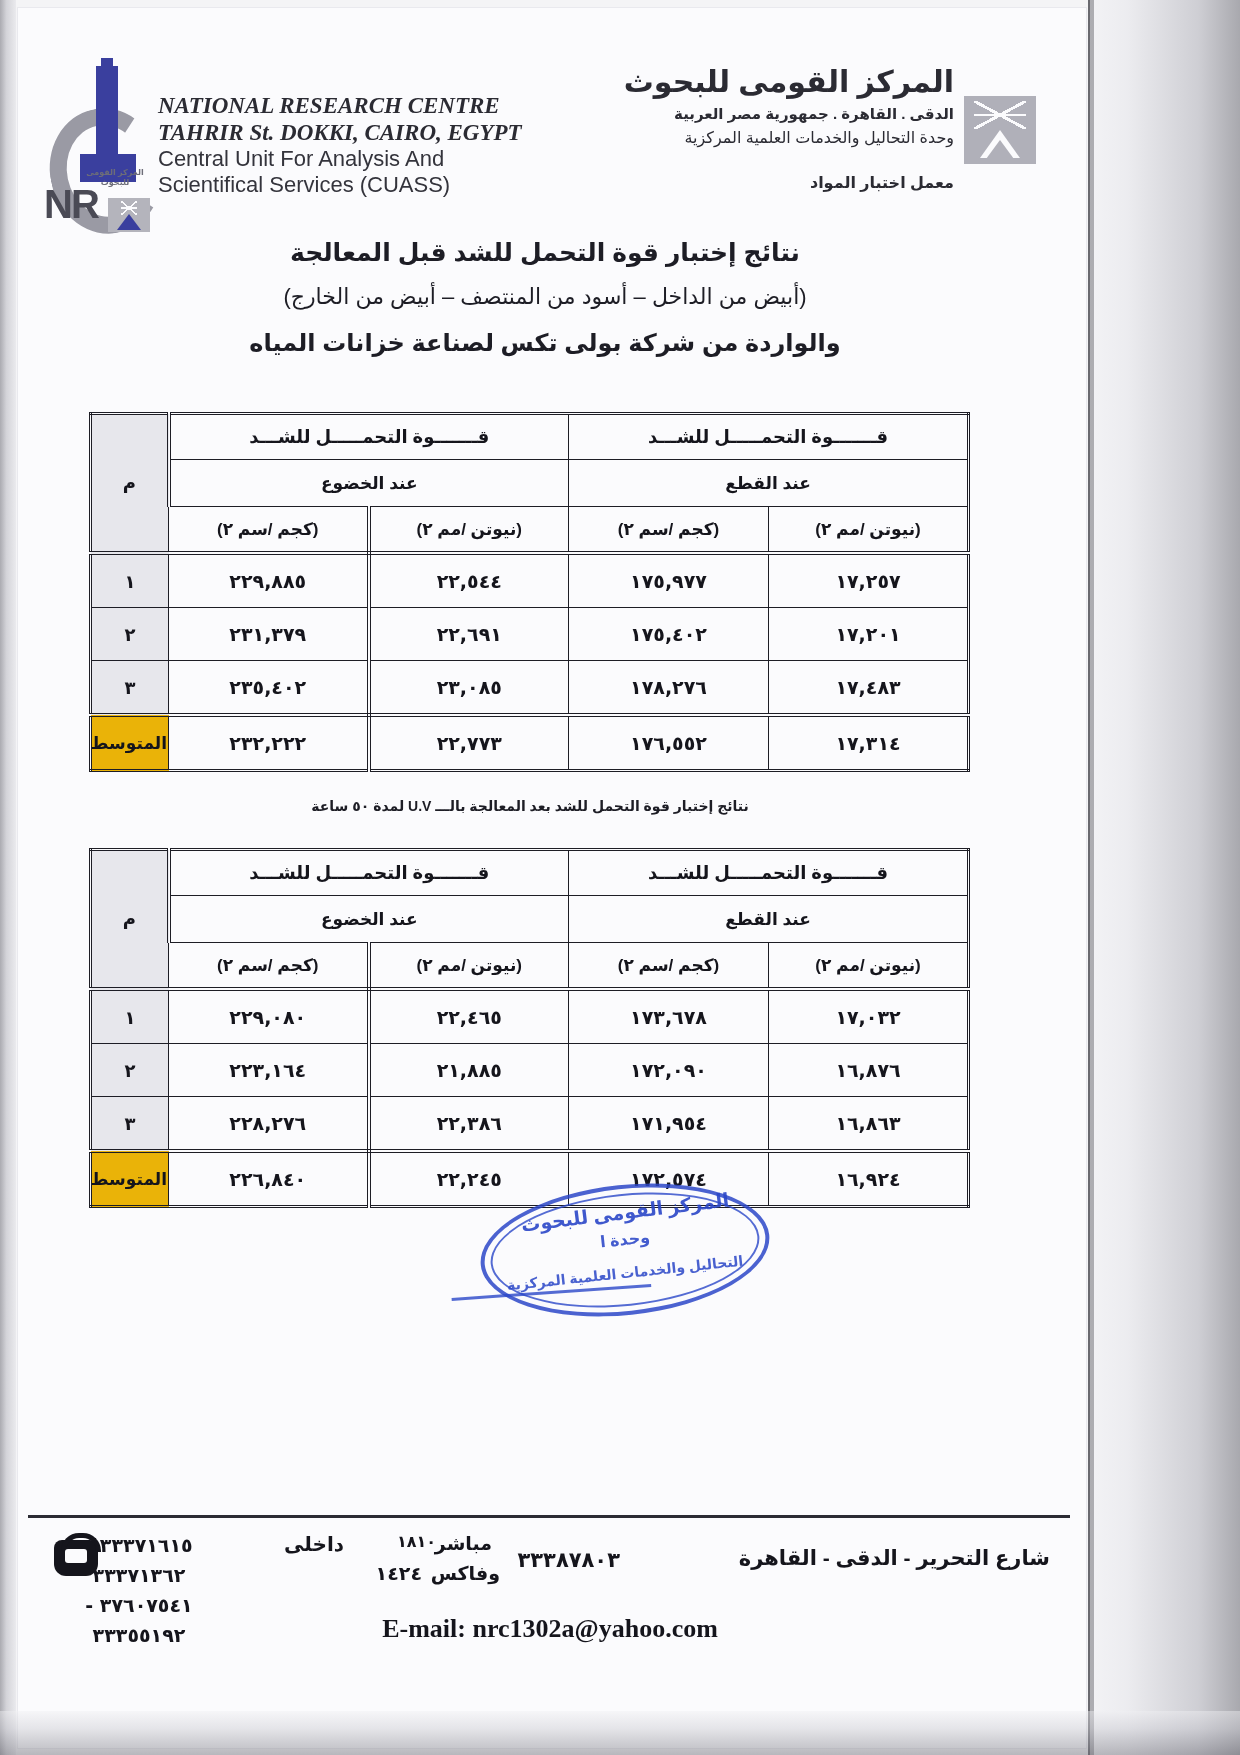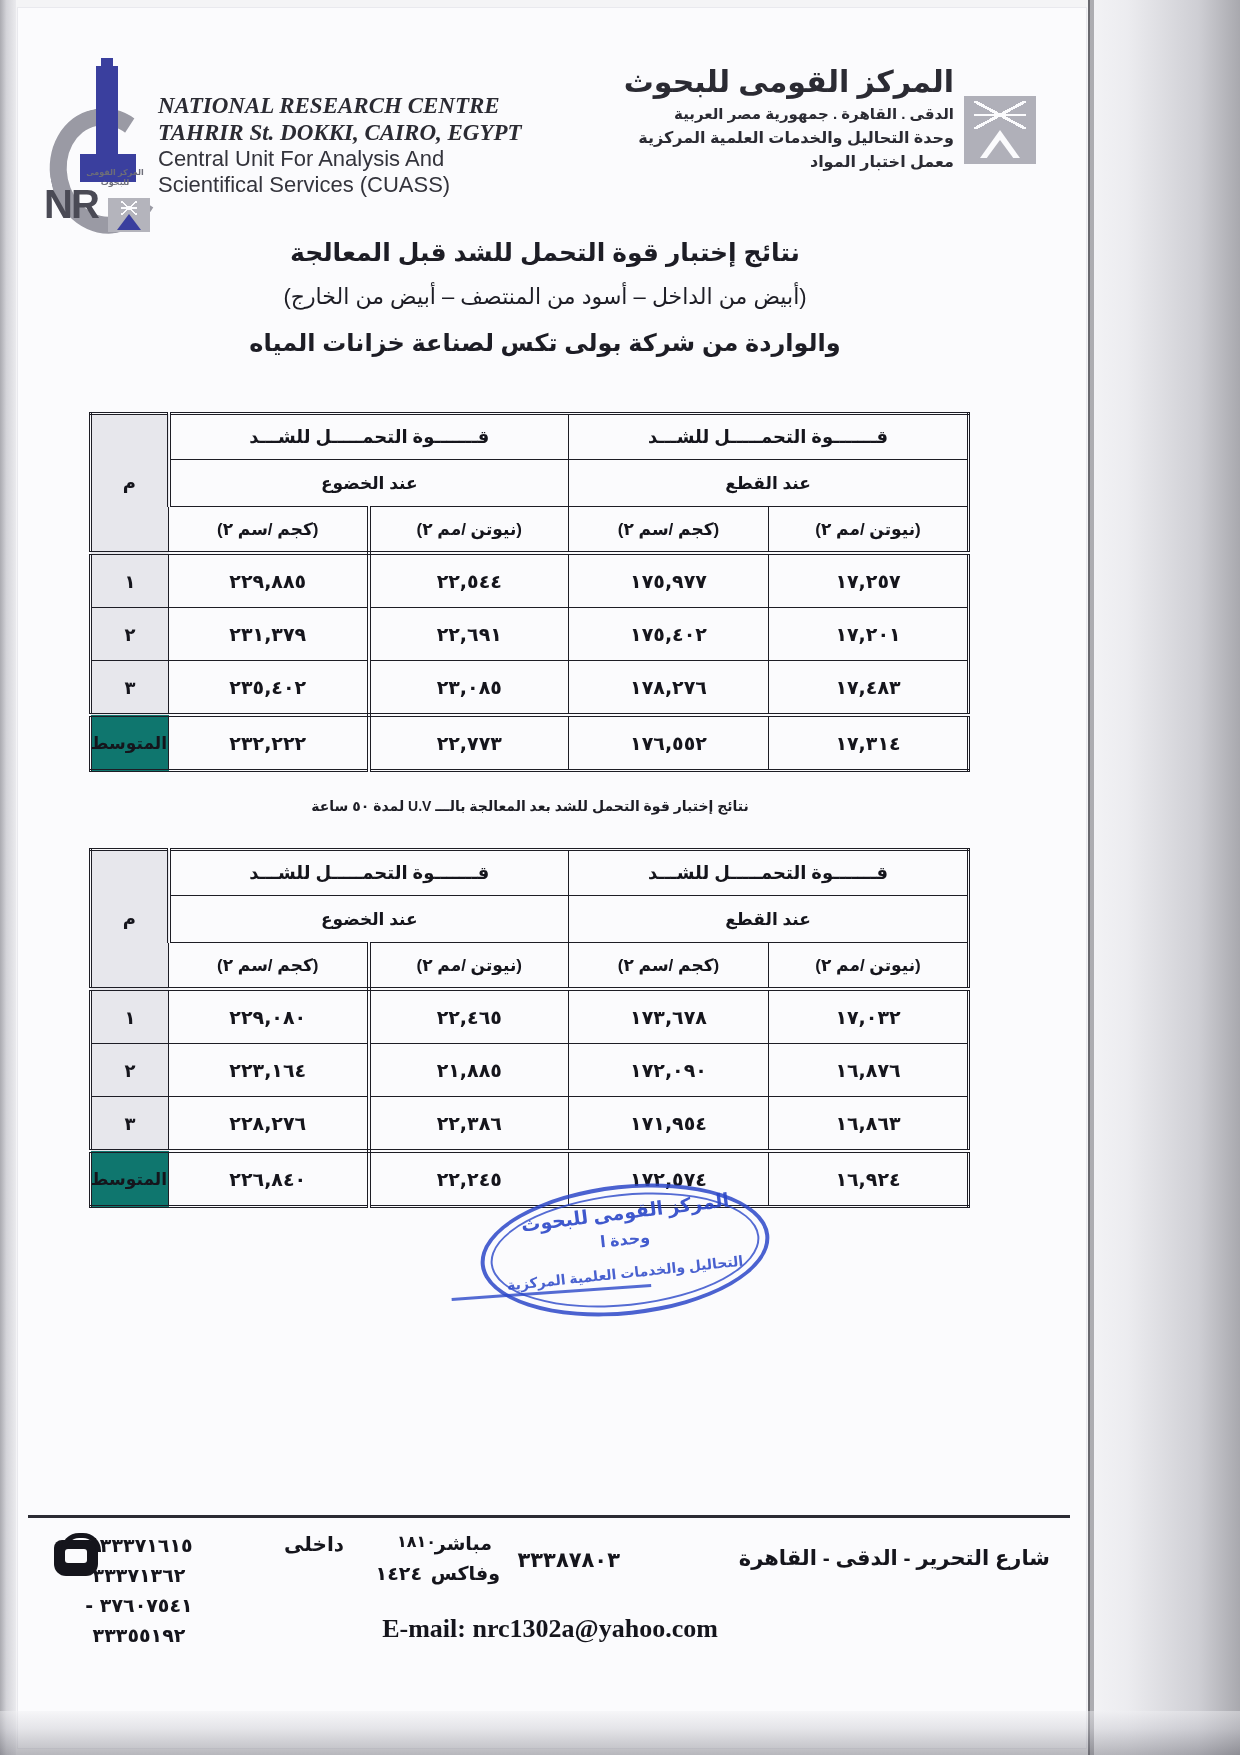--- a/index.html
+++ b/index.html
@@ -95,22 +95,22 @@
     white-space:nowrap;
   }
   .en-l3,.en-l4,.en-l5{
     font-family:"Liberation Sans",sans-serif;
     font-size:22px;line-height:26px;color:#34343c;
   }
 
   .ar-block{position:absolute;right:96px;top:14px;width:430px;text-align:right;direction:rtl;}
   .ar-h1{font-size:30px;font-weight:bold;color:#2b2b33;line-height:40px;letter-spacing:1px;}
   .ar-h2{font-size:15px;font-weight:bold;color:#2b2b33;line-height:24px;}
-  .ar-h3{font-size:16px;font-weight:bold;color:#2b2b33;line-height:24px;}
-  .ar-h4{font-size:16px;font-weight:bold;color:#2b2b33;line-height:24px;}
+  .ar-h3{font-size:16px;font-weight:normal;color:#2b2b33;line-height:24px;}
+  .ar-h4{font-size:16px;font-weight:bold;color:#2b2b33;line-height:24px;margin-top:21px;}
 
   .ar-logo{
     position:absolute;right:14px;top:48px;width:72px;height:68px;background:#b0b0b9;
   }
   .ar-logo .petals{
     position:absolute;left:10px;top:5px;width:52px;height:28px;
     background:
       linear-gradient(to bottom right,transparent 47%,#fbfbfd 47%,#fbfbfd 53%,transparent 53%),
       linear-gradient(to bottom left,transparent 47%,#fbfbfd 47%,#fbfbfd 53%,transparent 53%),
       linear-gradient(to bottom,transparent 47%,#fbfbfd 47%,#fbfbfd 53%,transparent 53%);
@@ -157,21 +157,21 @@
   }
   table.rep td.unit{font-size:17px;font-weight:bold;height:42px;}
   table.rep td.num{
     font-size:19px;font-weight:bold;height:50px;
     font-family:"DejaVu Sans","Liberation Sans",sans-serif;
   }
   table.rep td.sn{
     font-size:18px;font-weight:bold;background:#e7e7ec;
   }
   table.rep td.avg-label{
-    font-size:17px;font-weight:bold;background:#0f766e;
+    font-size:17px;font-weight:bold;background:#eab308;
   }
   .thick-b{border-bottom:4px double #1d1d25 !important;}
   .thick-t{border-top:4px double #1d1d25 !important;}
   .dbl-left{border-left:4px double #1d1d25 !important;}
   .col-sn{width:78px;}
   .col-v{width:200px;}
 
   .title2{
     position:absolute;left:90px;top:798px;width:880px;
     text-align:center;direction:rtl;

